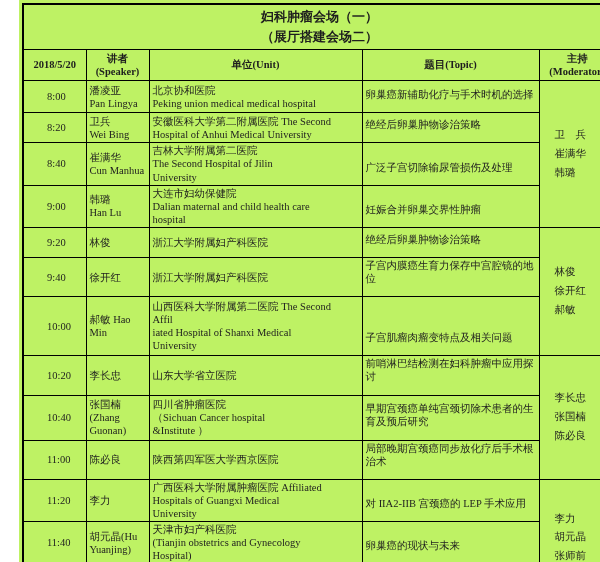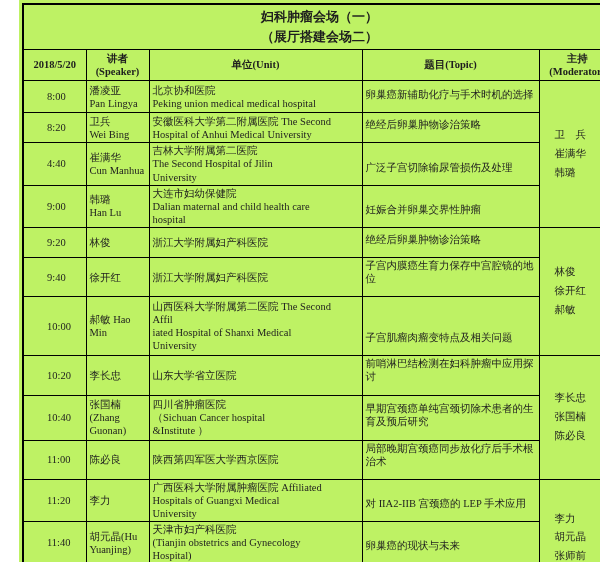--- a/index.html
+++ b/index.html
@@ -76,21 +76,21 @@
     </tr>
     <tr style="height:30px">
       <td class="time">8:20</td>
       <td>卫兵
 Wei Bing</td>
       <td>安徽医科大学第二附属医院 The Second
 Hospital of Anhui Medical University</td>
       <td class="topic">绝经后卵巢肿物诊治策略</td>
     </tr>
     <tr style="height:40px">
-      <td class="time">4:40</td>
+      <td class="time">8:40</td>
       <td>崔满华
 Cun Manhua</td>
       <td>吉林大学附属第二医院
 The Second Hospital of Jilin
 University</td>
       <td class="topic">广泛子宫切除输尿管损伤及处理</td>
     </tr>
     <tr style="height:38px">
       <td class="time">9:00</td>
       <td>韩璐

